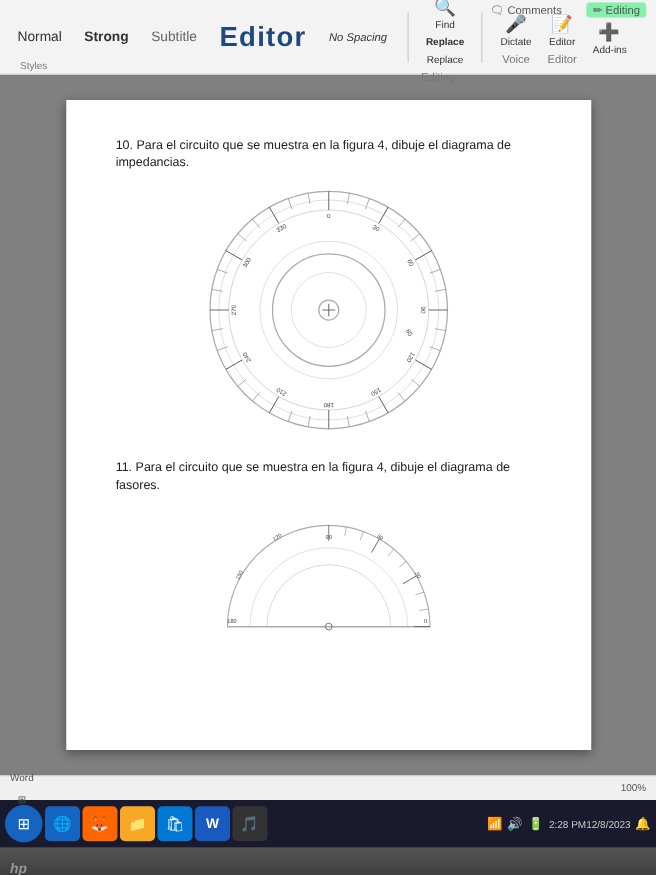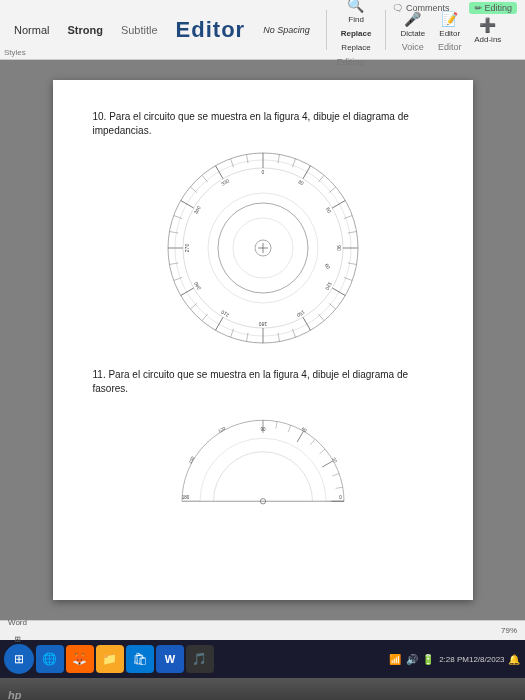--- a/index.html
+++ b/index.html
@@ -285,21 +285,21 @@
     <span class="styles-label">Editor</span>
   </div>
 
   <div style="display:flex;flex-direction:column;align-items:center;">
     <div class="ribbon-btn">
       <span class="ribbon-icon">➕</span>
       <span style="font-size:8px;">Add-ins</span>
     </div>
   </div>
 
-  <div style="position:absolute;bottom:2px;left:4px;font-size:8px;color:#777;">
+  <div style="position:absolute;bottom:2px;left:16px;font-size:8px;color:#777;">
     <span>Styles</span>
   </div>
 </div>
 
 <div class="document-container">
   <div class="document-page">
 
     <div class="question-text">
       <span>10. Para el circuito que se muestra en la figura 4, dibuje el diagrama de impedancias.</span>
     </div>
@@ -433,21 +433,21 @@
     </div>
   </div>
 </div>
 
 <div class="status-bar">
   <div class="status-left">
     <span>Word</span>
     <span>⊞</span>
   </div>
   <div class="status-right">
-    <span>79%</span>
+    <span>100%</span>
   </div>
 </div>
 
 <div class="taskbar">
   <div class="taskbar-start">⊞</div>
 
   <div class="taskbar-icon" style="background:#1565c0;color:white;font-size:12px;">🌐</div>
   <div class="taskbar-icon orange" style="color:white;font-size:12px;">🦊</div>
   <div class="taskbar-icon" style="background:#f9a825;color:white;font-size:12px;">📁</div>
   <div class="taskbar-icon" style="background:#0078d4;color:white;font-size:12px;">🛍</div>

